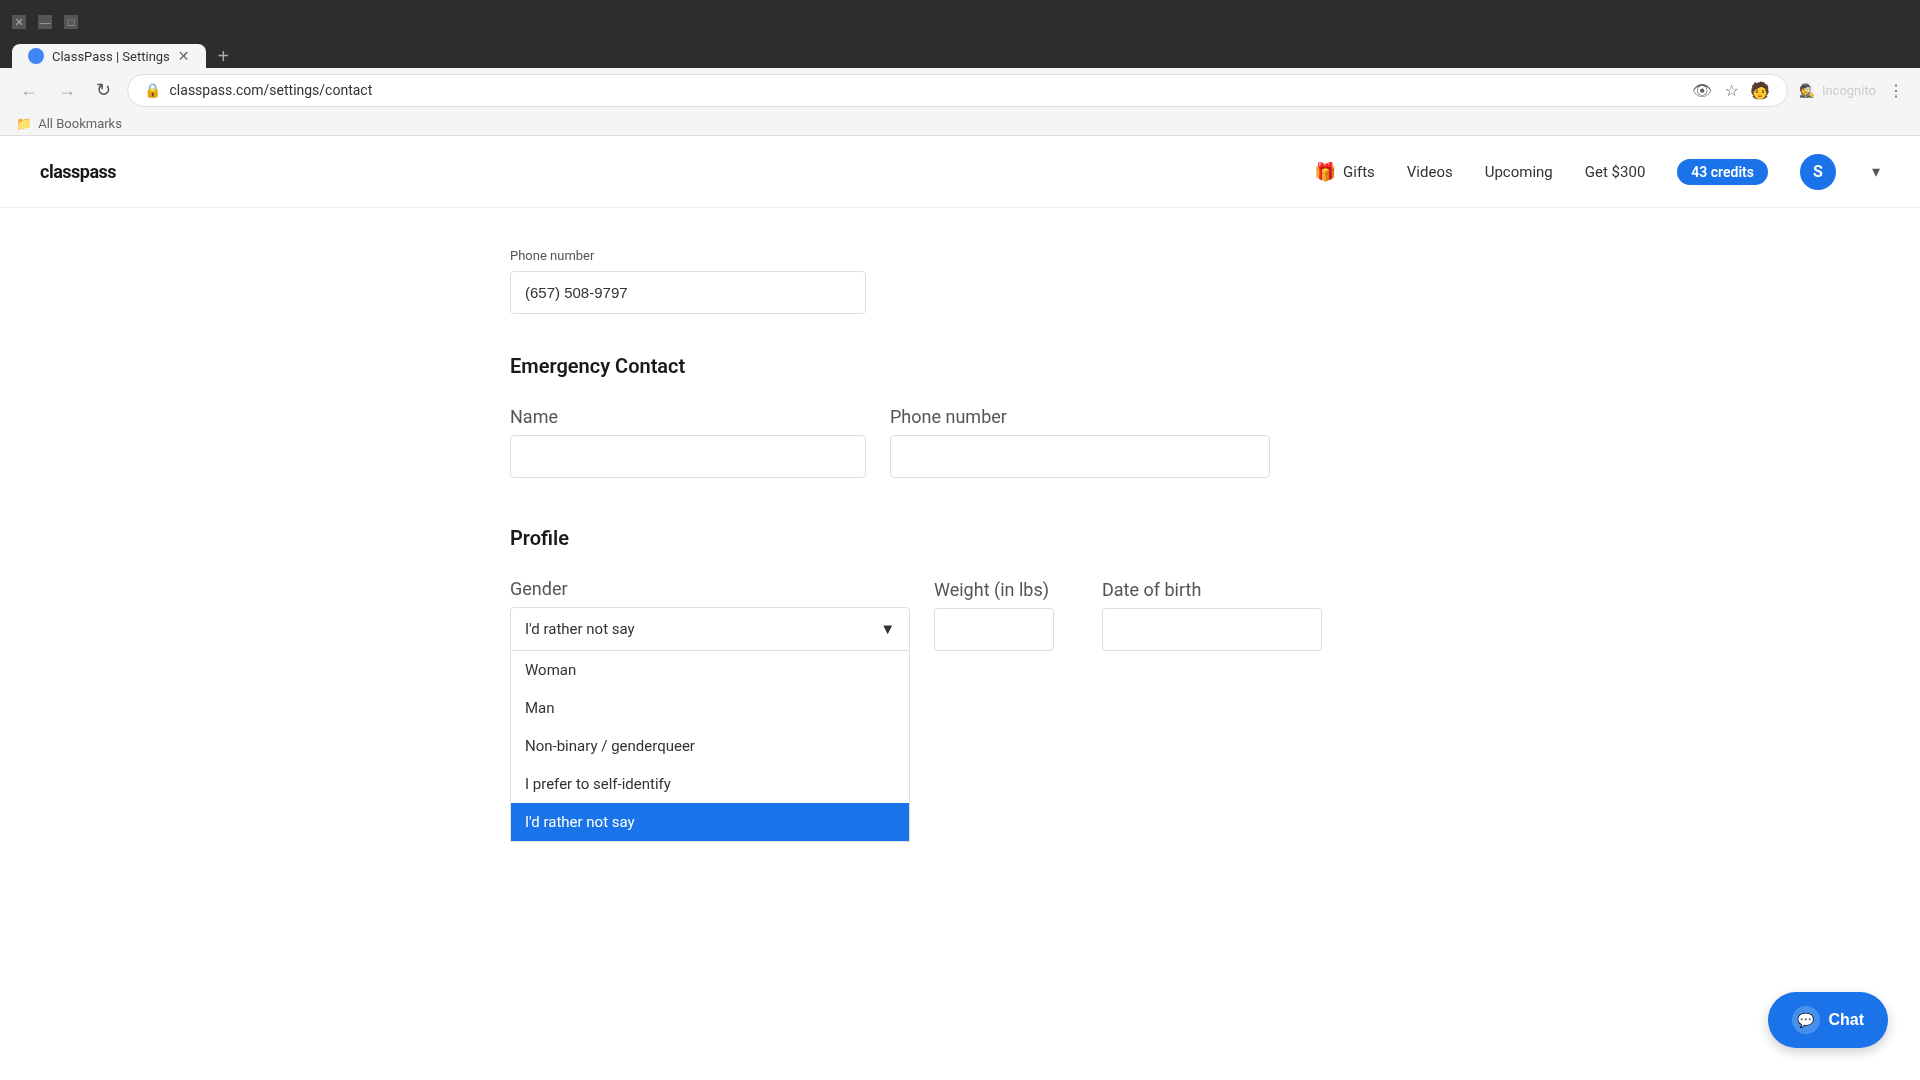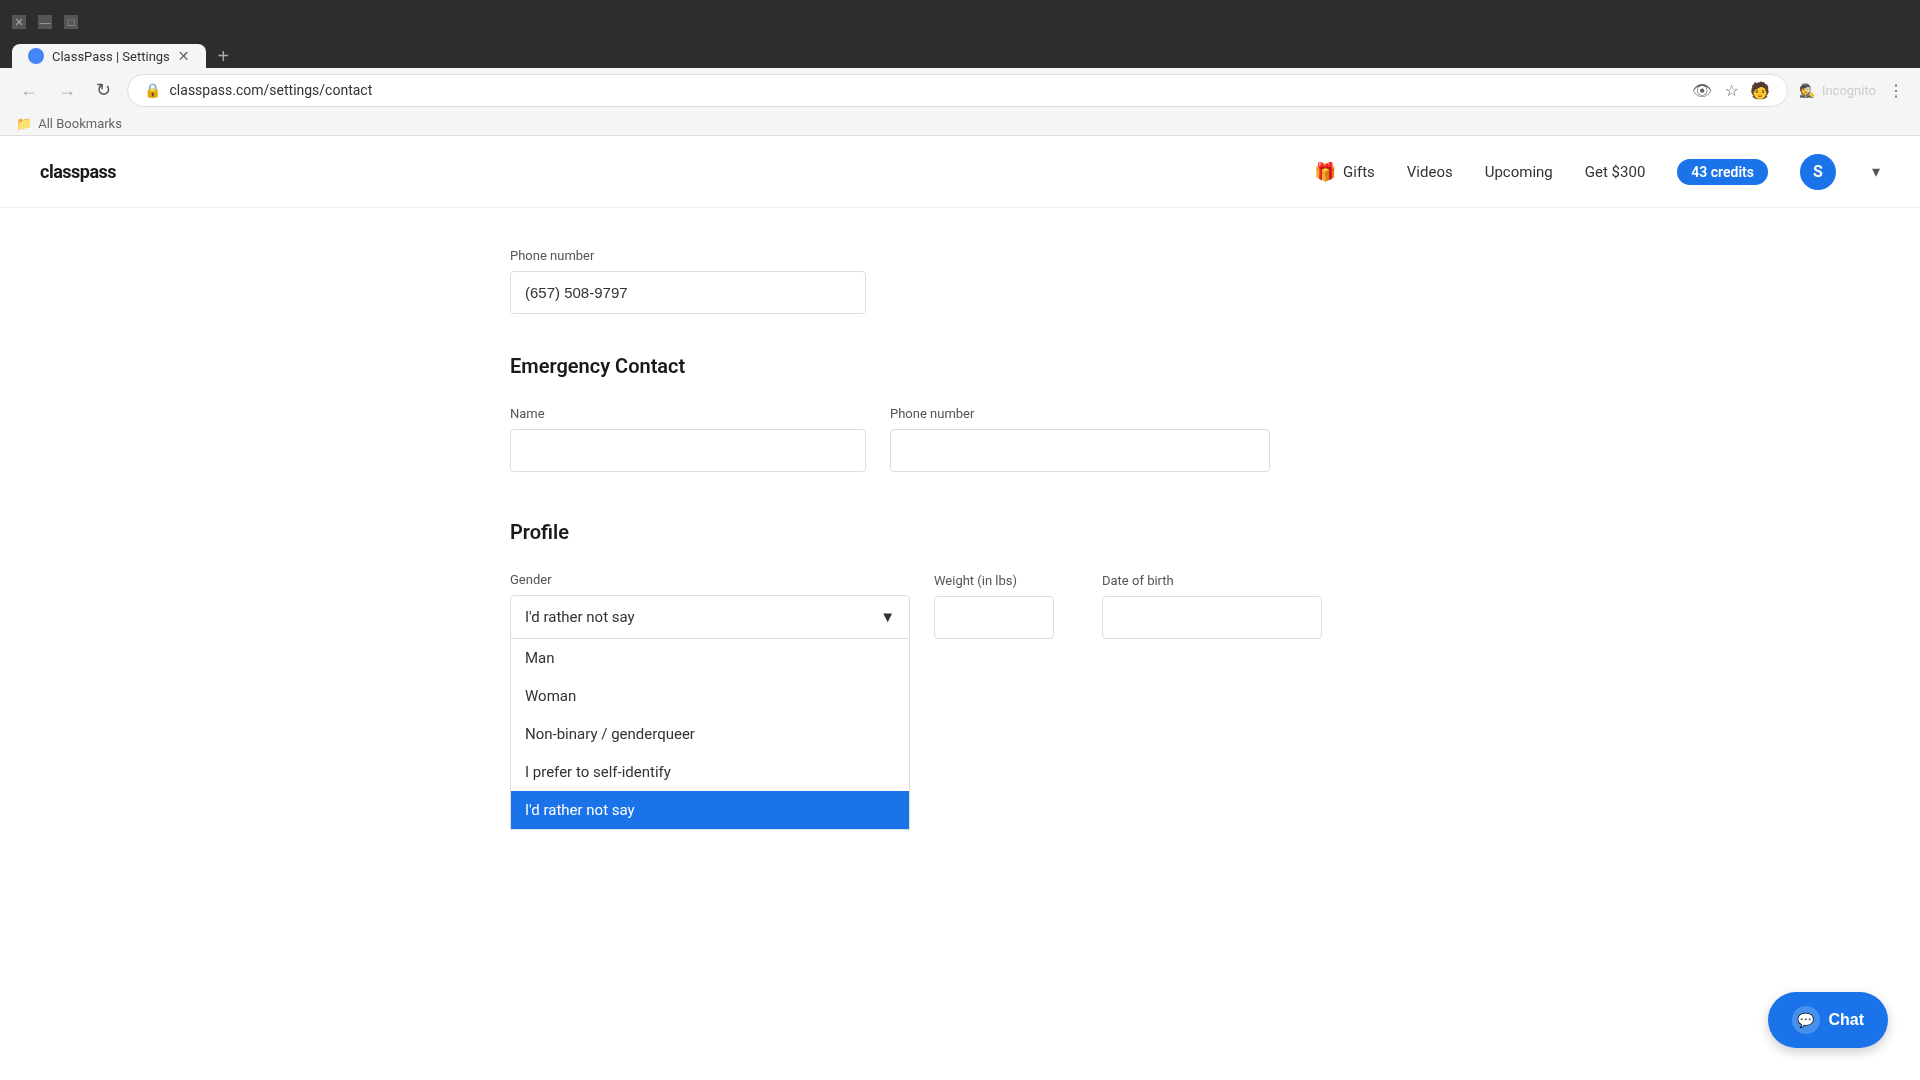--- a/index.html
+++ b/index.html
@@ -187,21 +187,21 @@
       margin-bottom: 24px;
     }
 
     .form-group {
       display: flex;
       flex-direction: column;
       gap: 8px;
     }
 
     .form-group label {
-      font-size: 13px;
+      font-size: 18px;
       color: #555;
     }
 
     .input-wide { width: 356px; }
 
     .emergency-section { margin-bottom: 48px; }
     .profile-section {}
 
     
     .gender-row {
@@ -387,22 +387,22 @@
       <div class="gender-row">
 
         <div class="form-group">
           <label>Gender</label>
           <div class="select-wrapper">
             <div class="select-display">
               <span>I'd rather not say</span>
               <span>▼</span>
             </div>
             <div class="dropdown-list">
+              <div class="dropdown-item">Woman</div>
               <div class="dropdown-item">Man</div>
-              <div class="dropdown-item">Woman</div>
               <div class="dropdown-item">Non-binary / genderqueer</div>
               <div class="dropdown-item">I prefer to self-identify</div>
               <div class="dropdown-item selected">I'd rather not say</div>
             </div>
           </div>
         </div>
 
         <div class="form-group" style="">
           <label>Weight (in lbs)</label>
           <input class="input-field weight-field" type="text" style="">

